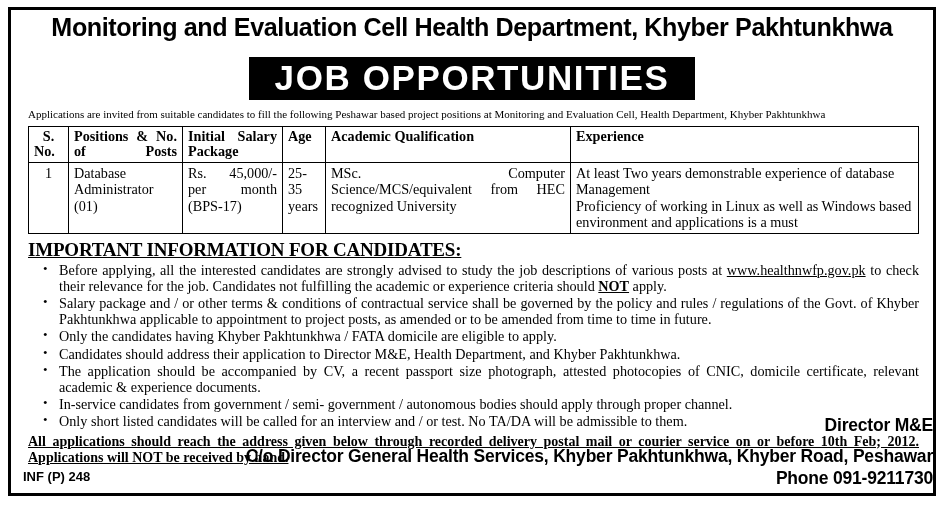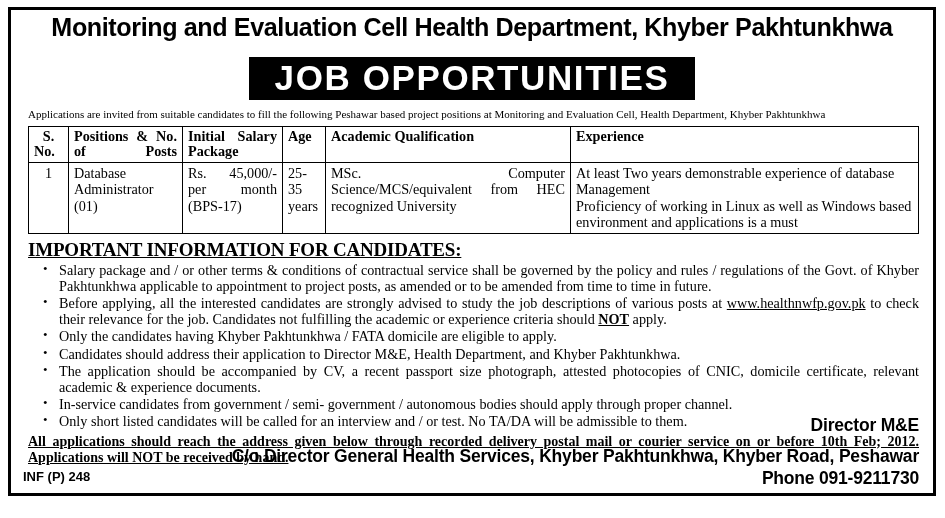--- a/index.html
+++ b/index.html
@@ -142,21 +142,20 @@
   .footer {
     position: absolute;
     left: 0;
     right: 0;
     bottom: 4px;
     font-family: "Liberation Sans", sans-serif;
     font-weight: bold;
   }
   .f-line {
     text-align: right;
-    padding-right: 14px;
     font-size: 17.5px;
     line-height: 22px;
     letter-spacing: -0.2px;
   }
   .f-line.addr { font-size: 17.5px; margin-top: 9px; }
   .inf {
     position: absolute;
     left: 12px;
     bottom: 1px;
     font-family: "Liberation Sans", sans-serif;
@@ -212,24 +211,24 @@
           </td>
         </tr>
       </tbody>
     </table>
   </div>
 
   <div class="info-head">IMPORTANT INFORMATION FOR CANDIDATES:</div>
 
   <ul class="bullets">
     <li>
+      <span>Before applying, all the interested candidates are strongly advised to study the job descriptions of various posts at </span><span class="u">www.healthnwfp.gov.pk</span><span> to check their relevance for the job. Candidates not fulfilling the academic or experience criteria should </span><span class="bu">NOT</span><span> apply.</span>
+    </li>
+    <li>
       <span>Salary package and / or other terms &amp; conditions of contractual service shall be governed by the policy and rules / regulations of the Govt. of Khyber Pakhtunkhwa applicable to appointment to project posts, as amended or to be amended from time to time in future.</span>
-    </li>
-    <li>
-      <span>Before applying, all the interested candidates are strongly advised to study the job descriptions of various posts at </span><span class="u">www.healthnwfp.gov.pk</span><span> to check their relevance for the job. Candidates not fulfilling the academic or experience criteria should </span><span class="bu">NOT</span><span> apply.</span>
     </li>
     <li>
       <span>Only the candidates having Khyber Pakhtunkhwa / FATA domicile are eligible to apply.</span>
     </li>
     <li>
       <span>Candidates should address their application to Director M&amp;E, Health Department, and Khyber Pakhtunkhwa.</span>
     </li>
     <li>
       <span>The application should be accompanied by CV, a recent passport size photograph, attested photocopies of CNIC, domicile certificate, relevant academic &amp; experience documents.</span>
     </li>

